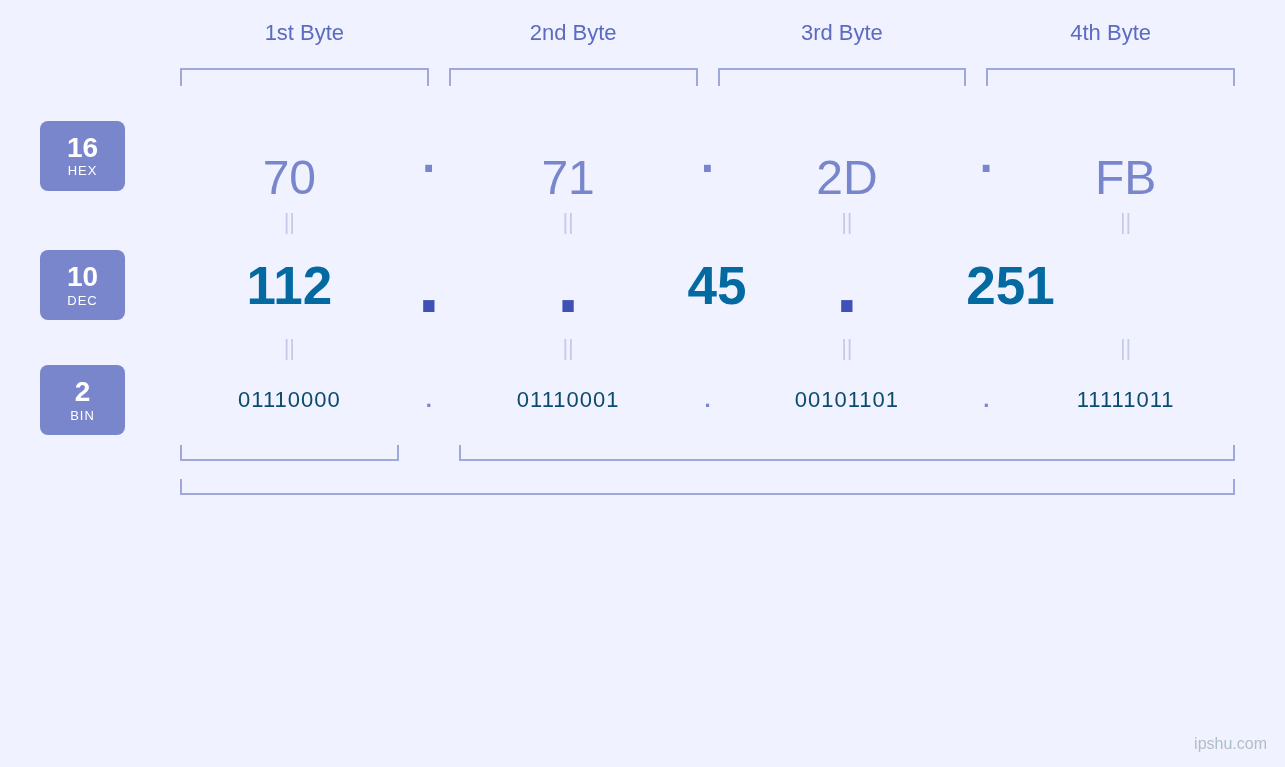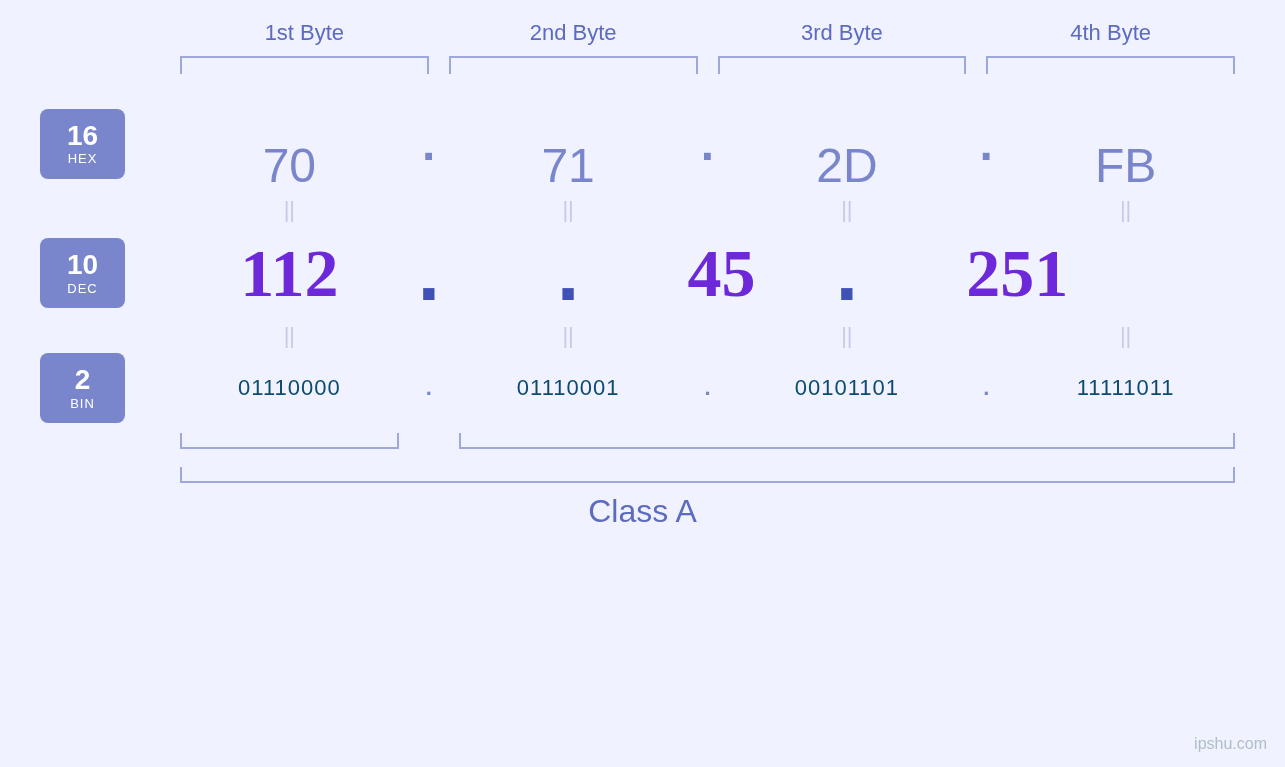--- a/index.html
+++ b/index.html
@@ -21,21 +21,21 @@
       align-items: center;
       justify-content: flex-start;
       padding: 20px 40px;
     }
 
     
     .byte-headers {
       display: grid;
       grid-template-columns: 130px 1fr 1fr 1fr 1fr;
       width: 100%;
-      margin-bottom: 4px;
+      margin-bottom: 16px;
     }
 
     .byte-header-spacer {  }
 
     .byte-header {
       text-align: center;
       color: #5c6bc0;
       font-size: 22px;
       padding-bottom: 6px;
     }
@@ -90,25 +90,24 @@
     }
 
     .hex-row .byte-val {
       font-size: 48px;
       color: #7986cb;
       text-align: center;
       margin-top: 44px;
     }
 
     .dec-row .byte-val {
-      font-size: 68px;
+      font-size: 53px;
       font-weight: bold;
-      color: #6d28d9;
-      text-align: center;
-      font-family: Liberation Serif, serif;
+      color: #0369a1;
+      text-align: center;
     }
 
     .bin-row .byte-val {
       font-size: 22px;
       color: #0c4a6e;
       text-align: center;
       letter-spacing: 1px;
     }
 
     .dot {
@@ -281,19 +280,16 @@
 
     <div style="grid-column: span 5; height:16px; margin:0 10px; border-bottom:2px solid #9fa8da; border-left:2px solid #9fa8da; border-right:2px solid #9fa8da;"></div>
   </div>
 
 
   <div style="display:grid; grid-template-columns: 130px 1fr; width:100%; margin-top:18px;">
     <div></div>
     <div style="height:16px; margin:0 10px; border-bottom:2px solid #9fa8da; border-left:2px solid #9fa8da; border-right:2px solid #9fa8da;"></div>
   </div>
 
-  <div style="width:100%; text-align:center; margin-top:10px;">
-    <span class="class-label">Class A</span>
-  </div>
 
 </div>
 
 <div class="watermark">ipshu.com</div>
 
 </body></html>

